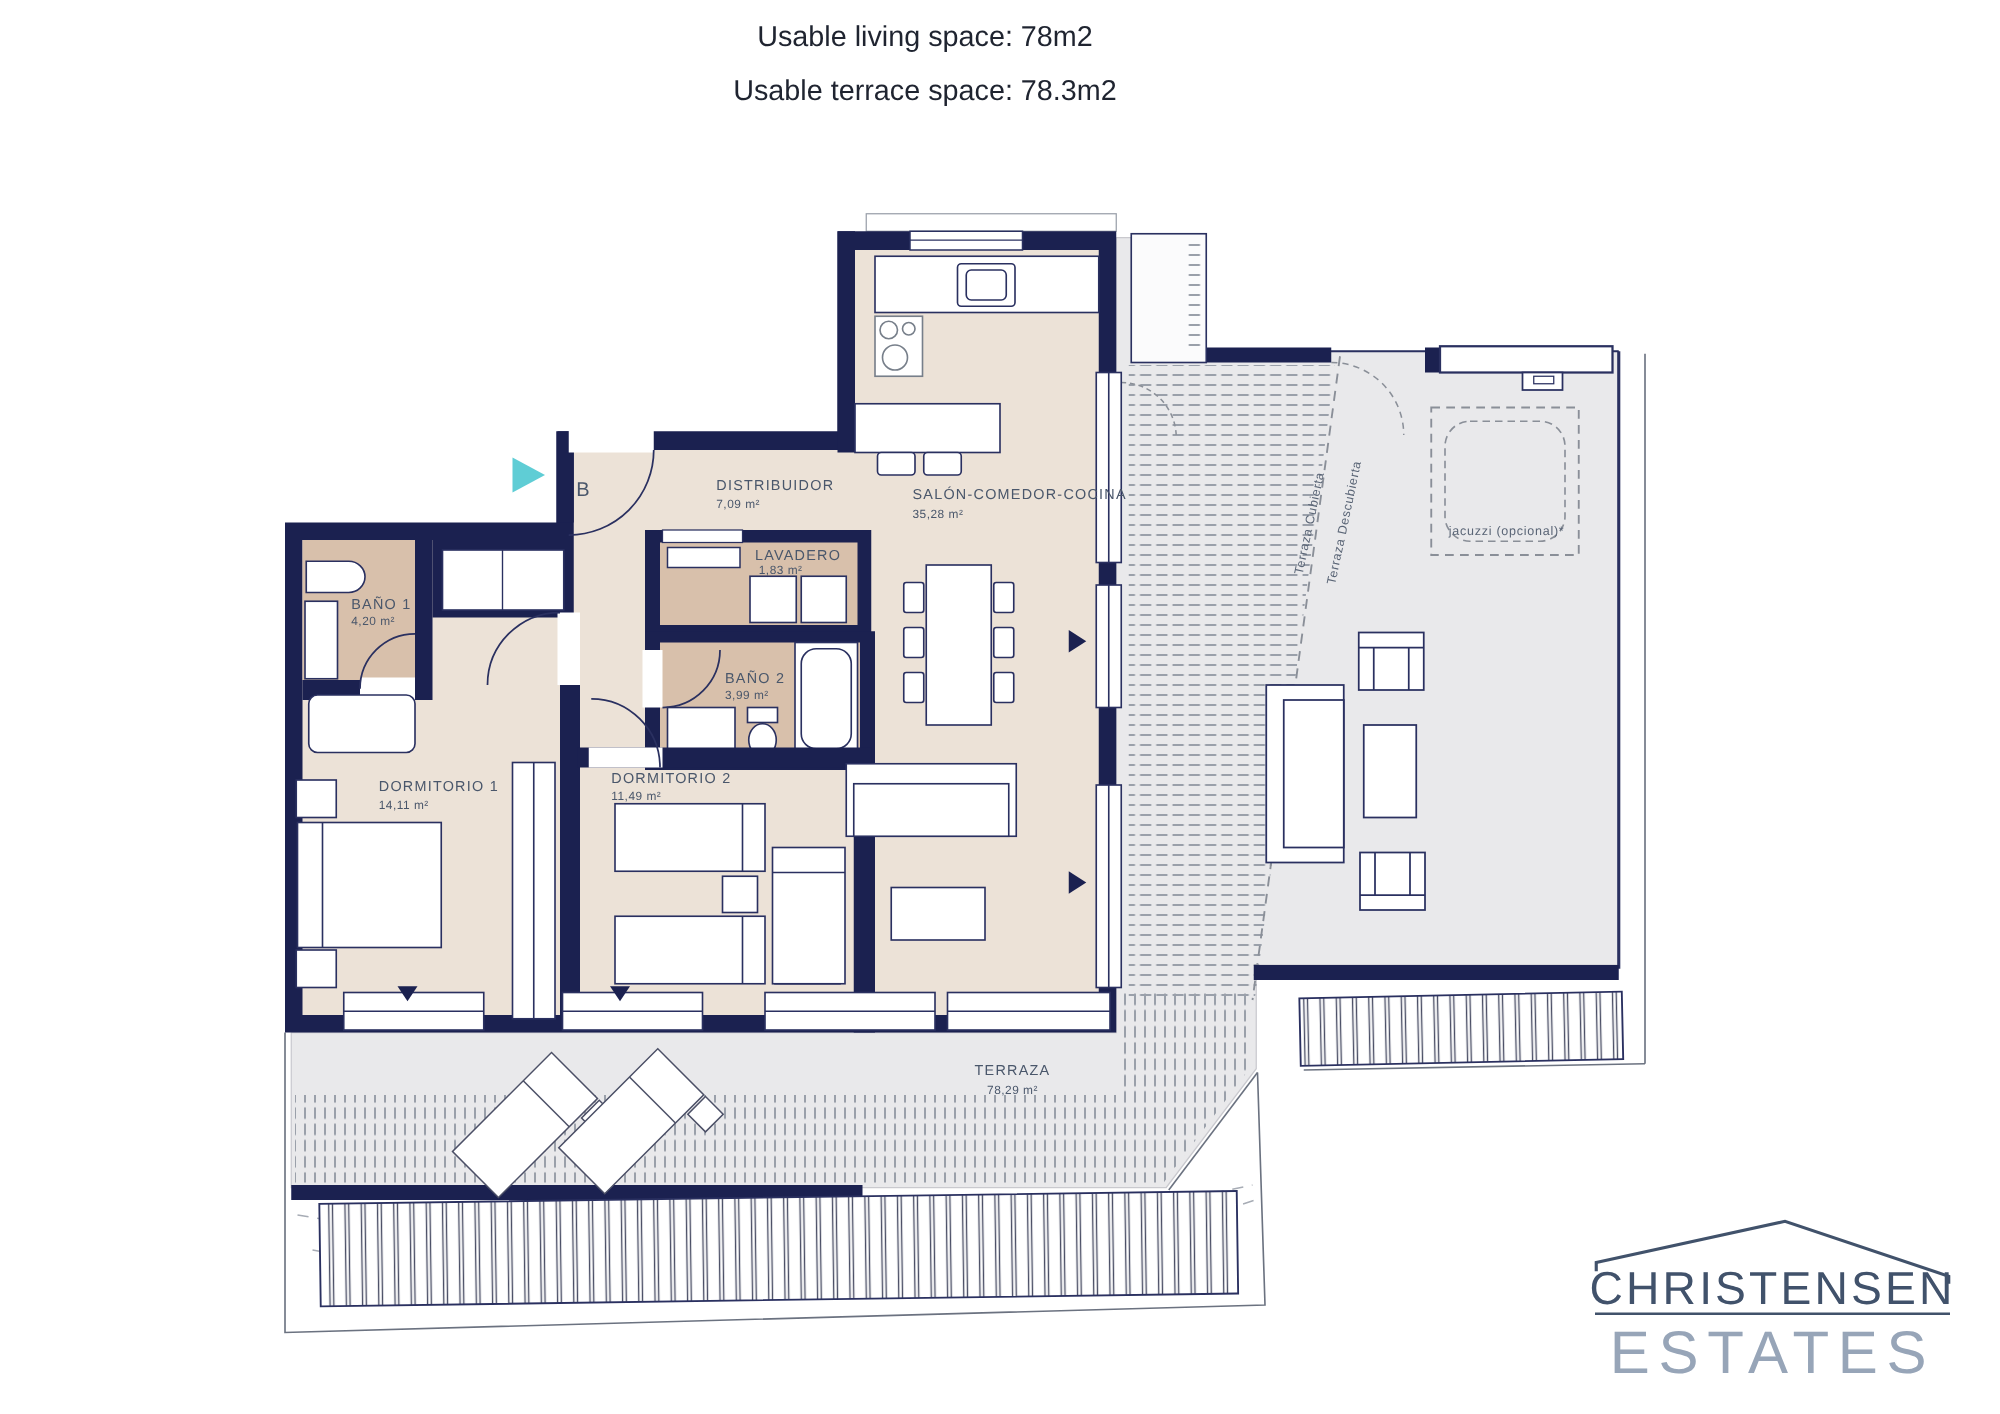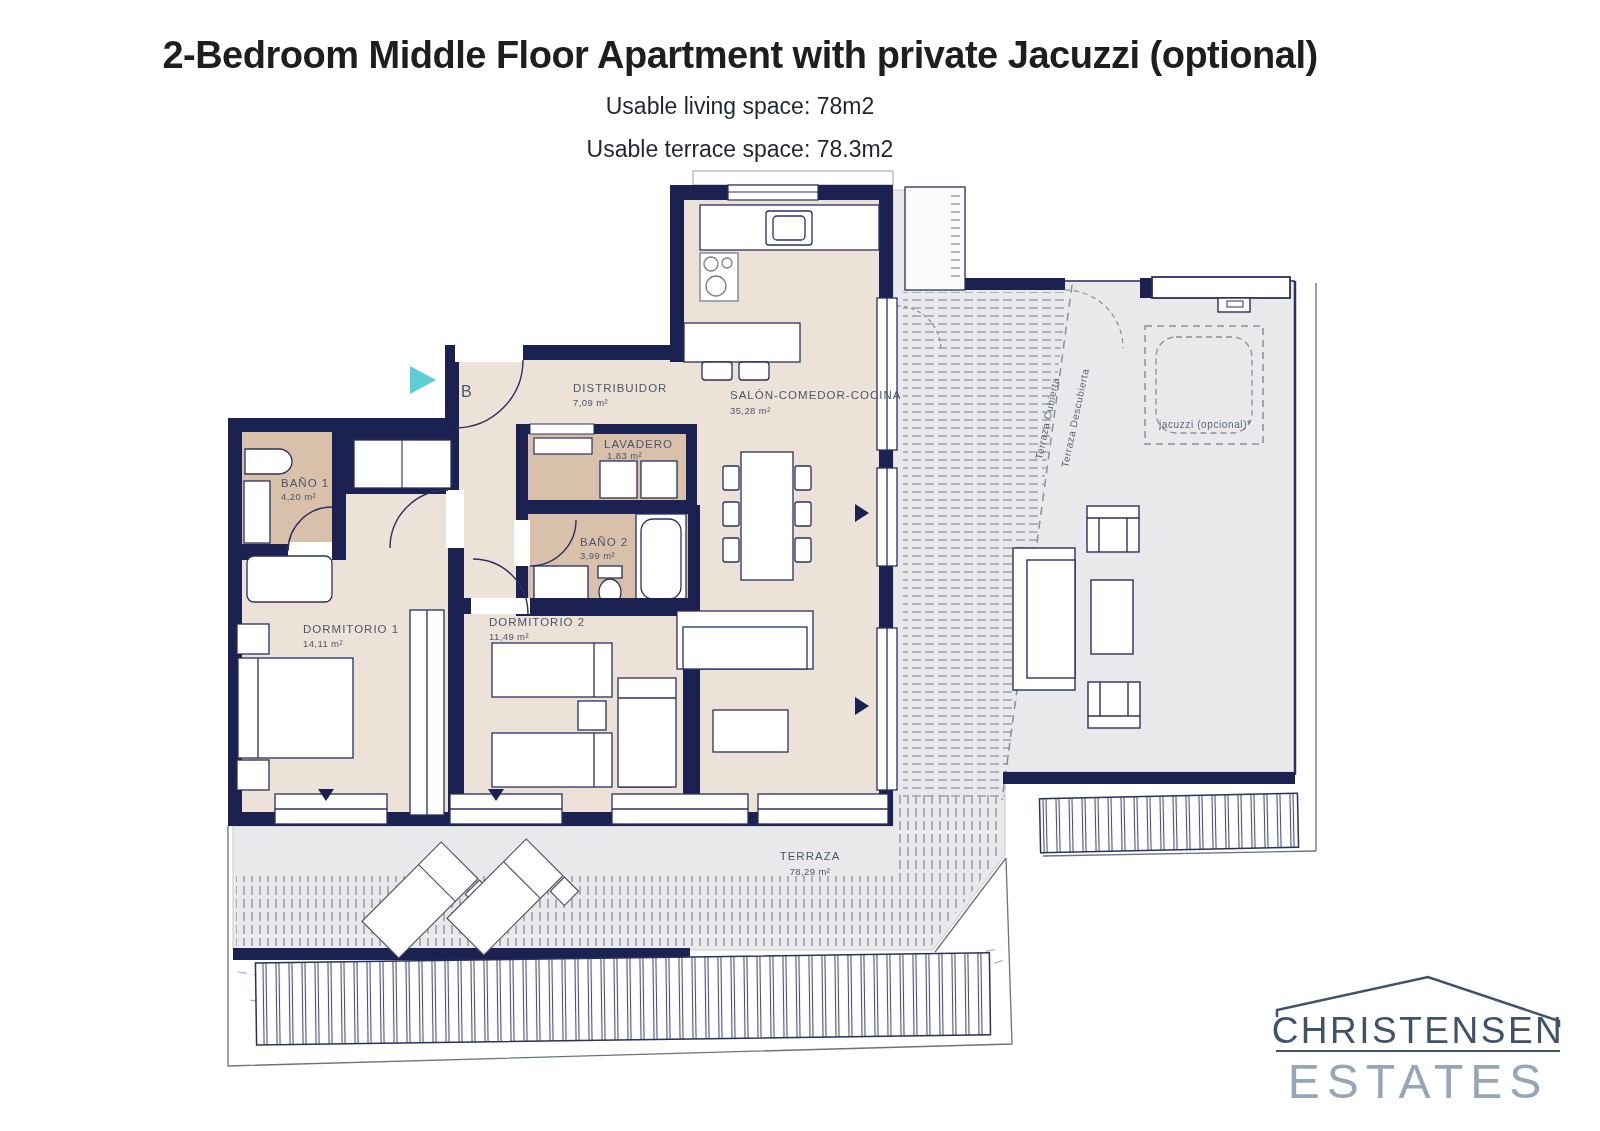--- a/index.html
+++ b/index.html
@@ -9,21 +9,20 @@
   .sub{font-size:23px;color:#1f2430;margin:16px 0;}
   svg text{font-family:"Liberation Sans",sans-serif;}
   .roomname{fill:#4a576b;font-size:11.5px;letter-spacing:1px;}
   .roomarea{fill:#4a576b;font-size:9.5px;letter-spacing:0.4px;}
   .terrlabel{fill:#5a6576;font-size:10px;letter-spacing:0.6px;}
 </style>
 </head>
 <body>
 
 <div class="header">
-  <div class="title">2-Bedroom Middle Floor Apartment with private Jacuzzi (optional)</div>
   <div class="sub">Usable living space: 78m2</div>
   <div class="sub">Usable terrace space: 78.3m2</div>
 </div>
 
 <svg width="1600" height="1131" viewBox="0 0 1600 1131" style="position:absolute;top:0;left:0;" xmlns="http://www.w3.org/2000/svg">
   <defs>
     <pattern id="hatchH" width="13" height="16" patternUnits="userSpaceOnUse">
       <path d="M2 4 H11 M2 12 H11" stroke="#9aa0aa" stroke-width="1.6" fill="none"></path>
     </pattern>
     <pattern id="hatchV" width="16" height="13" patternUnits="userSpaceOnUse">

